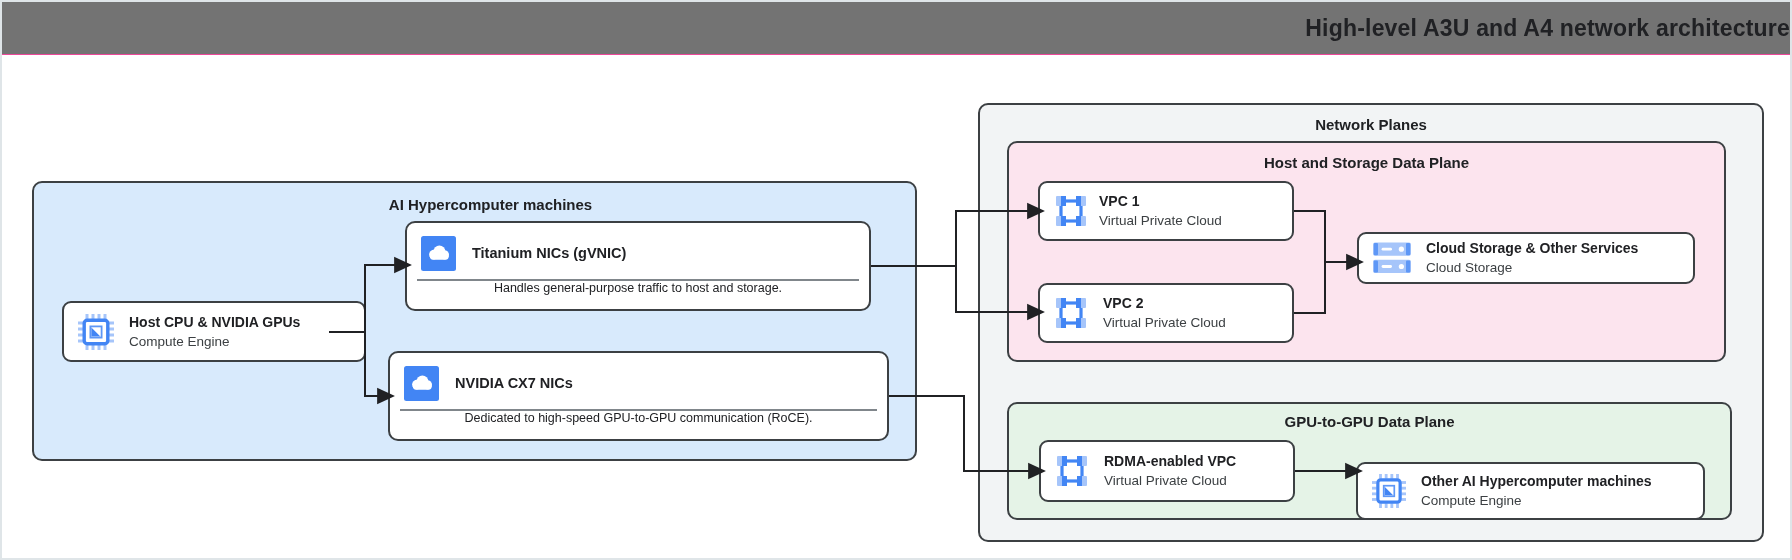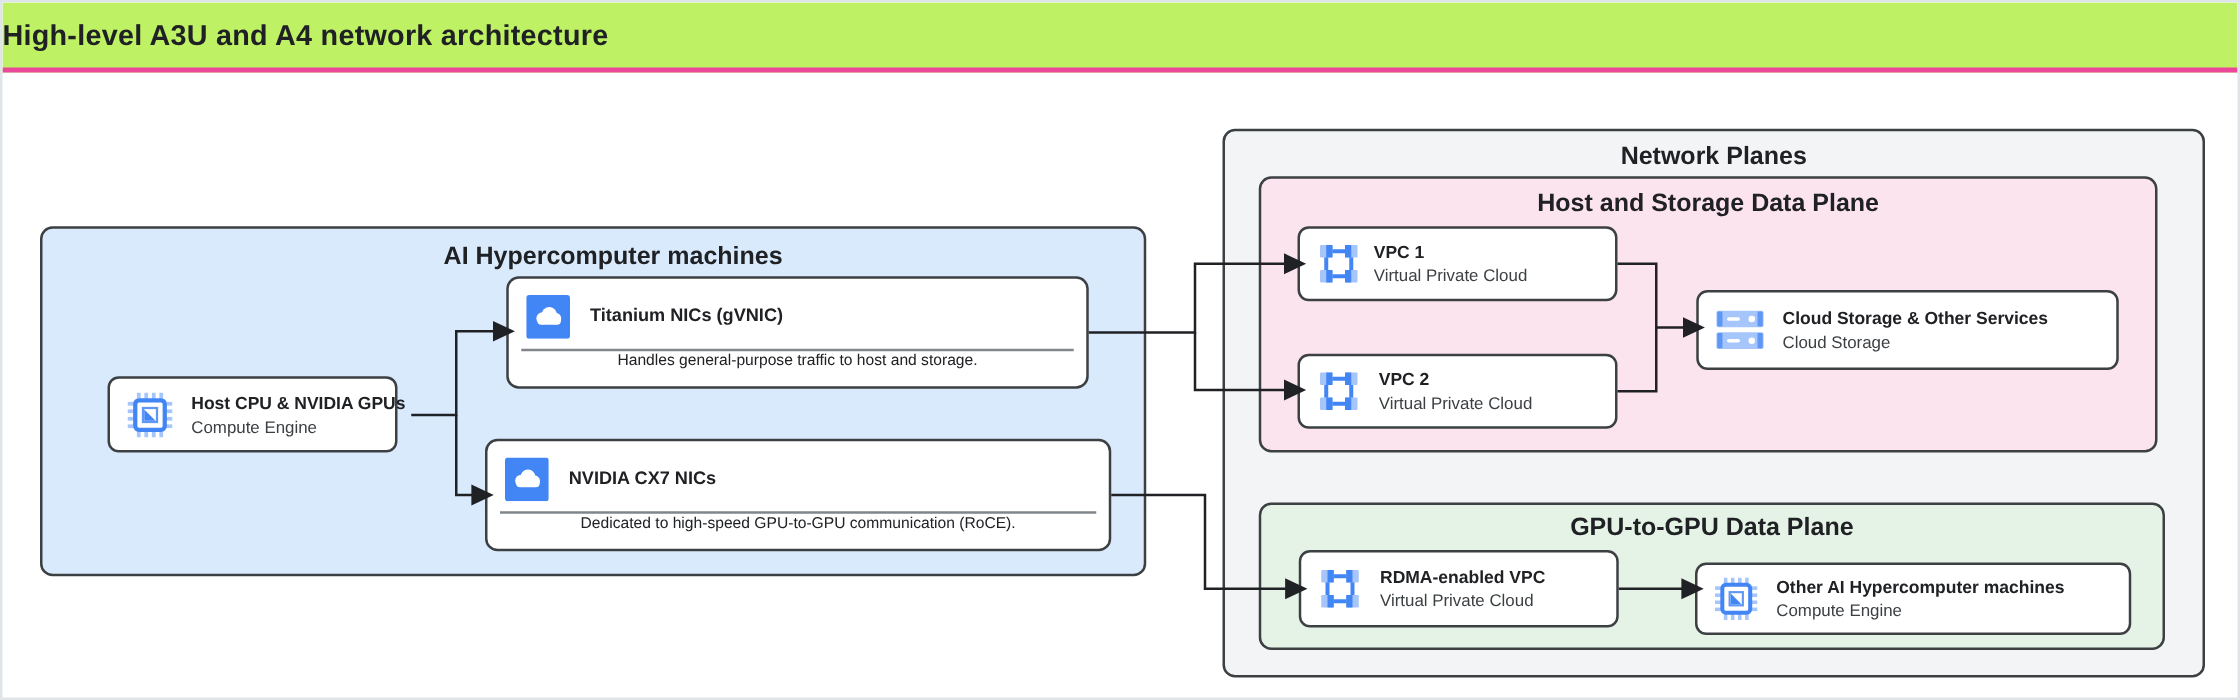--- a/index.html
+++ b/index.html
@@ -3,54 +3,54 @@
 <meta charset="utf-8">
 <style>
   html,body{margin:0;padding:0;background:#fff;}
   #canvas{
     position:relative;width:1792px;height:560px;overflow:hidden;
     background:#ffffff;border:2px solid #dfe5e8;box-sizing:border-box;
     font-family:"Liberation Sans",sans-serif;color:#202124;
   }
   
   .header{
-    position:absolute;left:0;top:0;right:0;height:52px;background:#bef264;
-    border-bottom:4px solid #ec4899;display:flex;align-items:center;justify-content:flex-start;
+    position:absolute;left:0;top:0;right:0;height:52px;background:#737373;
+    border-bottom:1px solid #ec4899;display:flex;align-items:center;justify-content:flex-end;
   }
   .header .title{font-size:23px;font-weight:bold;color:#202124;letter-spacing:.2px;}
 
   
   .container{position:absolute;border:2px solid #3c4043;border-radius:10px;box-sizing:border-box;}
   .container-label{
     position:absolute;left:0;right:0;text-align:center;
-    font-size:20px;font-weight:bold;color:#202124;line-height:20px;
+    font-size:15px;font-weight:bold;color:#202124;line-height:20px;
   }
   #box-machines{left:30px;top:179px;width:885px;height:280px;background:#d8eafc;}
   #box-machines .container-label{top:12px;padding-left:32px;}
   #box-planes{left:976px;top:101px;width:786px;height:439px;background:#f2f4f5;}
   #box-planes .container-label{top:10px;}
   #box-pink{left:1005px;top:139px;width:719px;height:221px;background:#fce4ee;}
   #box-pink .container-label{top:10px;}
   #box-green{left:1005px;top:400px;width:725px;height:118px;background:#e5f3e7;}
   #box-green .container-label{top:8px;}
 
   
   .card{
     position:absolute;background:#fff;border:2px solid #3c4043;border-radius:9px;
     box-sizing:border-box;display:flex;align-items:center;gap:15px;padding:0 14px;
   }
   .card .txt{display:flex;flex-direction:column;justify-content:center;line-height:19px;}
   .card-title{font-size:14px;font-weight:bold;color:#202124;white-space:nowrap;}
   .card-sub{font-size:13.5px;color:#3c4043;white-space:nowrap;}
-  #card-host{left:60px;top:299px;width:232px;height:61px;margin-left:24px;}
+  #card-host{left:60px;top:299px;width:304px;height:61px;}
   #card-vpc1{left:1036px;top:179px;width:256px;height:60px;gap:11px;}
   #card-vpc2{left:1036px;top:281px;width:256px;height:60px;}
-  #card-storage{left:1355px;top:230px;width:338px;height:64px;}
+  #card-storage{left:1355px;top:230px;width:338px;height:52px;}
   #card-rdma{left:1037px;top:438px;width:256px;height:62px;}
-  #card-other{left:1354px;top:448px;width:349px;height:58px;}
+  #card-other{left:1354px;top:460px;width:349px;height:58px;}
 
   
   .nic-card{
     position:absolute;background:#fff;border:2px solid #3c4043;border-radius:10px;
     box-sizing:border-box;
   }
   .nic-head{display:flex;align-items:center;gap:16px;height:56px;padding:4px 30px 0 14px;box-sizing:border-box;}
   .nic-title{font-size:14.5px;font-weight:bold;color:#202124;white-space:nowrap;}
   .nic-divider{border:none;border-top:2px solid #80868b;margin:0 10px;height:0;}
   .nic-desc{text-align:center;font-size:12.5px;color:#202124;padding-top:0;}

